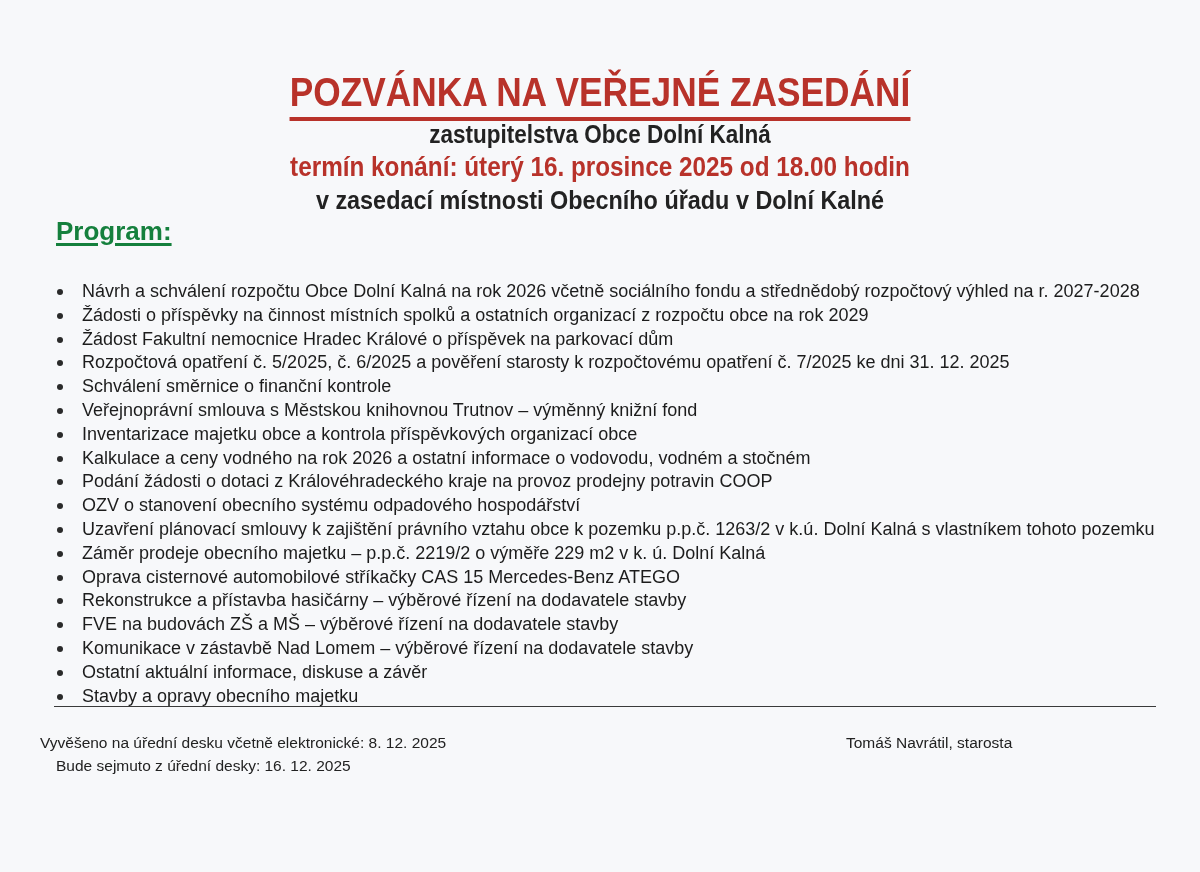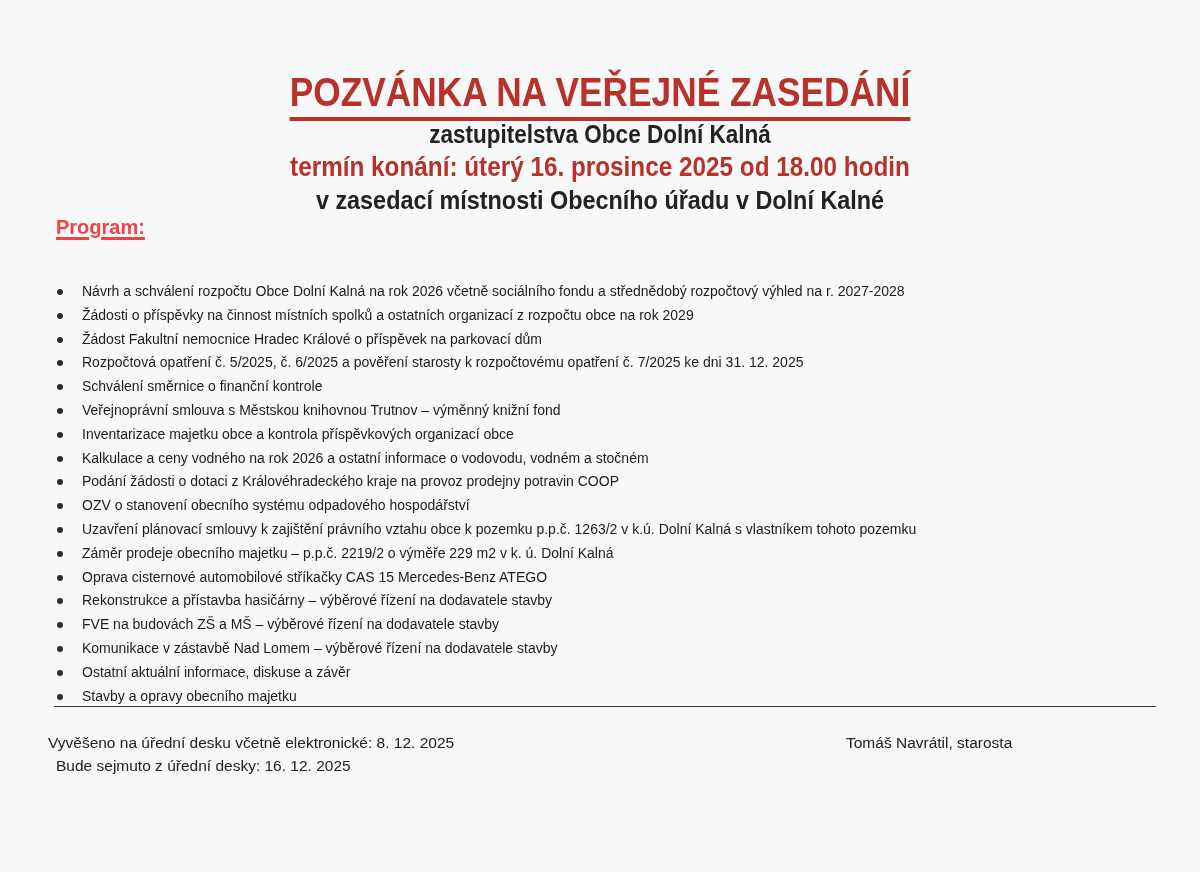--- a/index.html
+++ b/index.html
@@ -32,52 +32,52 @@
     .sub {
       position: absolute; left: 0; width: 1200px;
       text-align: center; font-weight: bold;
       transform: scaleX(0.9); transform-origin: center;
     }
     .sub1 { top: 120px; font-size: 25px; color: #222; }
     .sub2 { top: 152px; font-size: 27px; color: #b8322a; }
     .sub3 { top: 185px; font-size: 26px; color: #222; }
     .program-label {
       position: absolute; left: 56px; top: 216px;
-      font-size: 20px; font-weight: bold; color: #ef4444;
+      font-size: 26px; font-weight: bold; color: #15803d;
       text-decoration: underline; text-decoration-thickness: 3px;
       text-underline-offset: 3px;
     }
     .agenda {
       position: absolute; left: 56px; top: 279px;
       margin: 0; padding: 0; list-style: none;
     }
     .agenda li {
       position: relative;
       padding-left: 26px;
       height: 23.8px;
       line-height: 24px;
-      font-size: 14px;
+      font-size: 18px;
       color: #1c1c1c;
       white-space: nowrap;
     }
     .agenda .bullet {
       position: absolute; left: 1px; top: 10px;
       width: 6px; height: 6px; border-radius: 50%;
       background: #2a2a2a;
     }
     .divider {
       position: absolute; left: 54px; top: 706px;
       width: 1102px; height: 0;
       border-top: 1.5px solid #3a3a3a;
     }
     .footer-line {
       position: absolute; font-size: 15.5px; color: #222;
       white-space: nowrap;
     }
-    .posted { left: 48px; top: 734px; text-align: center; }
+    .posted { left: 40px; top: 734px; text-align: center; }
     .removed { left: 56px; top: 757px; }
     .signature { left: 846px; top: 734px; }
   </style>
 </head>
 <body>
 
 <div class="title"><span>POZVÁNKA NA VEŘEJNÉ ZASEDÁNÍ</span></div>
 <div class="sub sub1">zastupitelstva Obce Dolní Kalná</div>
 <div class="sub sub2">termín konání: úterý 16. prosince 2025 od 18.00 hodin</div>
 <div class="sub sub3">v zasedací místnosti Obecního úřadu v Dolní Kalné</div>

